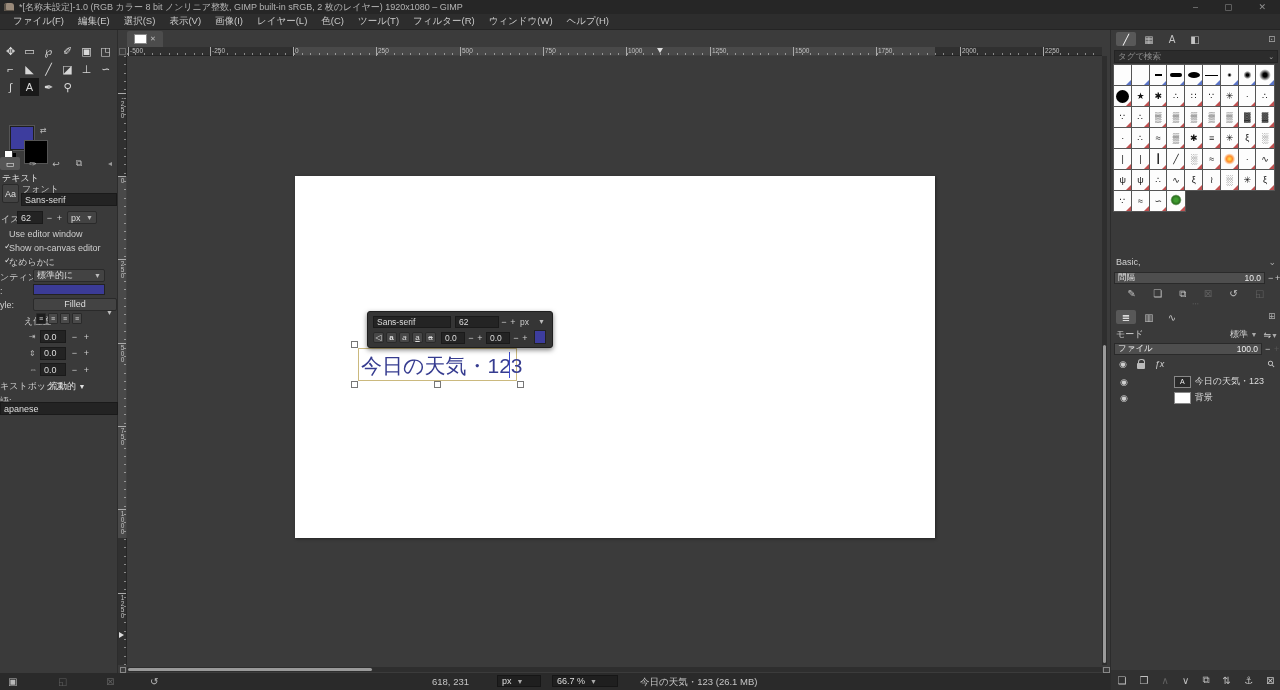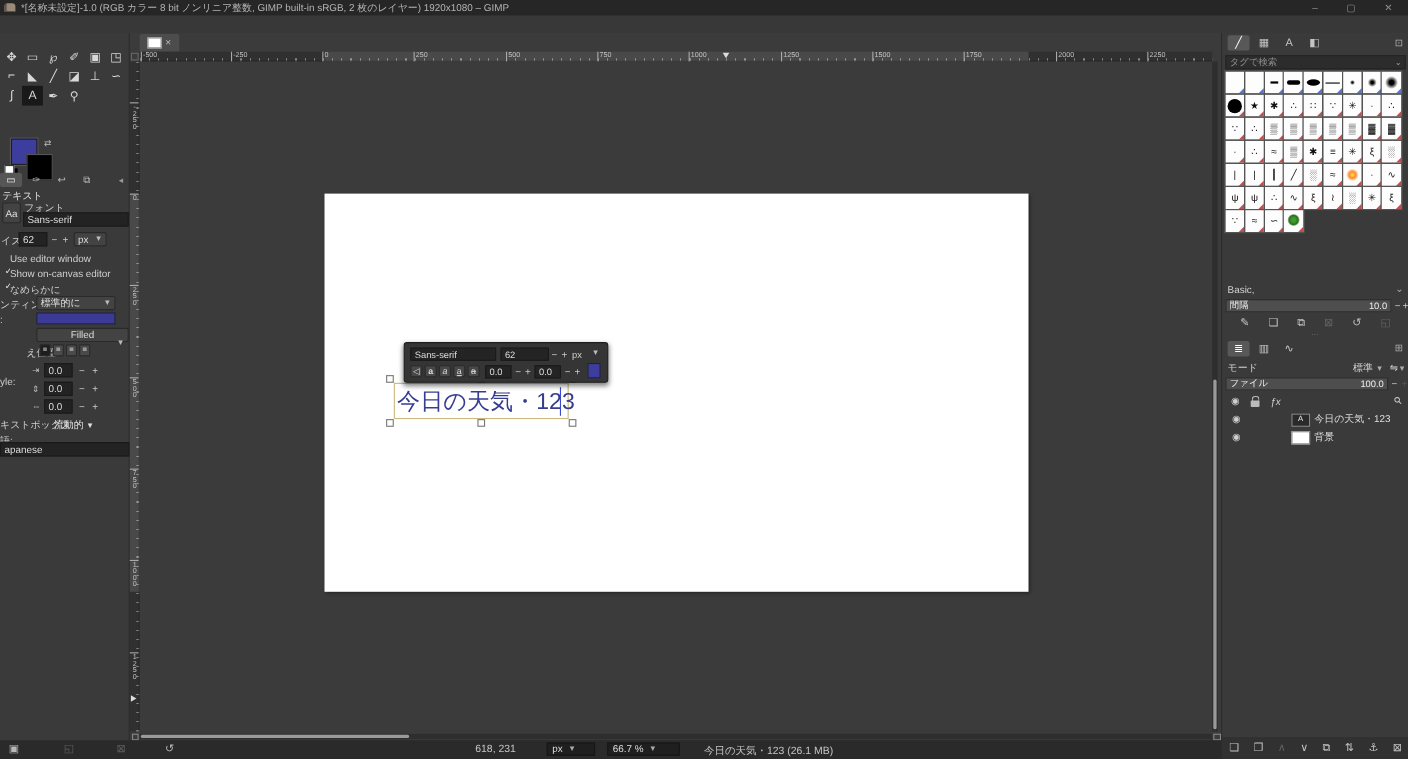--- a/index.html
+++ b/index.html
@@ -124,20 +124,34 @@
   <div class="titlebar">
     <span class="wilber"></span>
     <span>*[名称未設定]-1.0 (RGB カラー 8 bit ノンリニア整数, GIMP built-in sRGB, 2 枚のレイヤー) 1920x1080 – GIMP</span>
     <span class="wincontrols">
       <span>–</span>
       <span>▢</span>
       <span>✕</span>
     </span>
   </div>
 
+  <div class="menubar">
+
+  <span>ファイル(F)</span>
+      <span>編集(E)</span>
+      <span>選択(S)</span>
+      <span>表示(V)</span>
+      <span>画像(I)</span>
+      <span>レイヤー(L)</span>
+      <span>色(C)</span>
+      <span>ツール(T)</span>
+      <span>フィルター(R)</span>
+      <span>ウィンドウ(W)</span>
+      <span>ヘルプ(H)</span>
+    </div>
 
   <div class="leftdock">
     <div class="toolgrid">
 
     <div class="tool">✥</div>
         <div class="tool">▭</div>
         <div class="tool">℘</div>
         <div class="tool">✐</div>
         <div class="tool">▣</div>
         <div class="tool">◳</div>
@@ -187,21 +201,21 @@
           <div class="chkrow chkpos" style="top: 85px; left: 4px;"><span class="cbx checked">✓</span><span>なめらかに</span></div>
         </div>
 
       <span class="lbl" style="left:0;top:101px;">ンティング:</span>
       <div class="drop" style="left:33px;top:99px;width:72px;">
         <span>標準的に</span>
           <span class="arr">▼</span>
       </div>
       <span class="lbl" style="left:0;top:116px;">:</span>
       <div style="position:absolute;left:33px;top:114px;width:72px;height:11px;background:#3b3b96;border:1px solid #222;"></div>
-      <span class="lbl" style="left:0;top:130px;margin-top:42px;">yle:</span>
+      <span class="lbl" style="left:0;top:130px;">yle:</span>
       <div class="drop" style="left:33px;top:128px;width:84px;flex-direction:column;">
         <span>Filled</span>
           <span class="arr">▼</span>
       </div>
       <span class="lbl" style="left:0;top:145px;margin-left:24px;">え位置:</span>
       <div>
 
       <span class="jbtn jpos sel" style="left: 36px; top: 143px;">≡</span>
           <span class="jbtn jpos" style="left: 48px; top: 143px;">≡</span>
           <span class="jbtn jpos" style="left: 60px; top: 143px;">≡</span>

